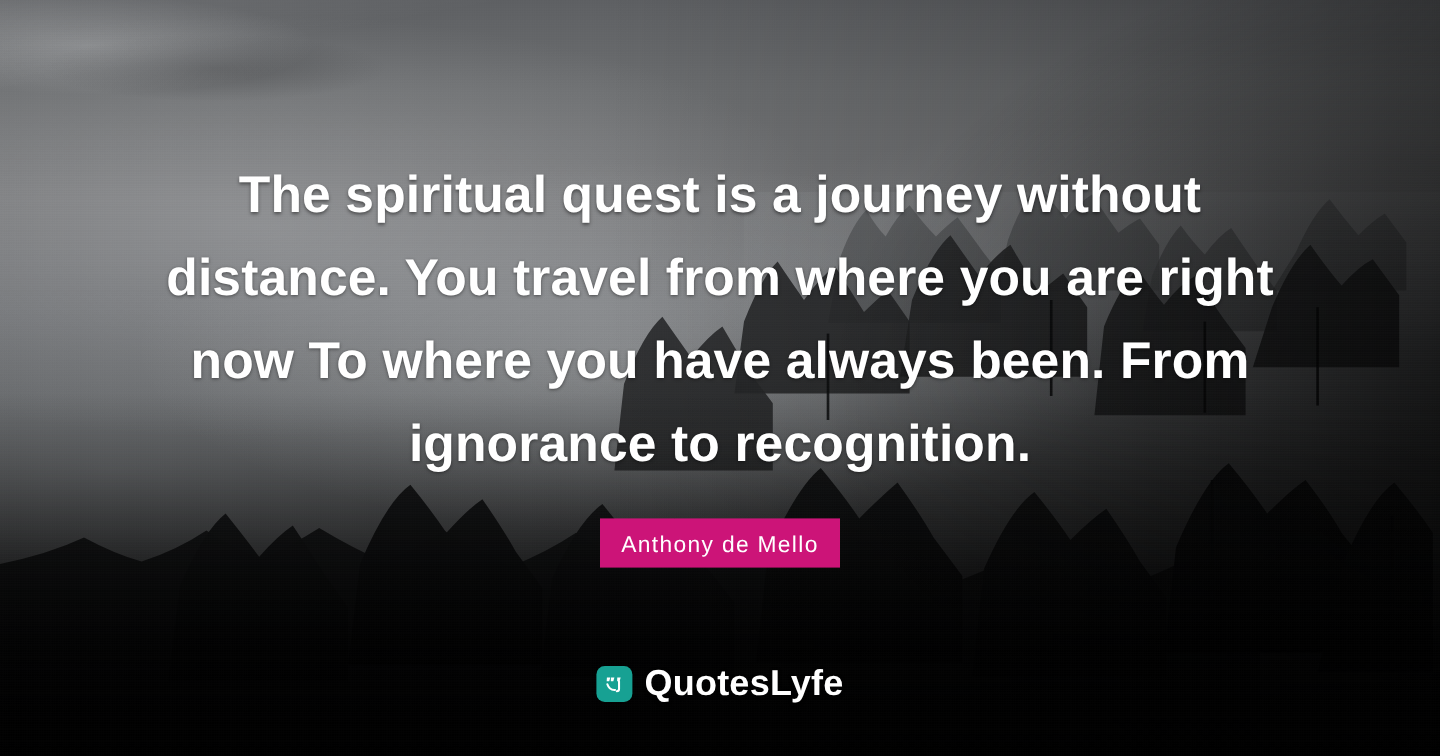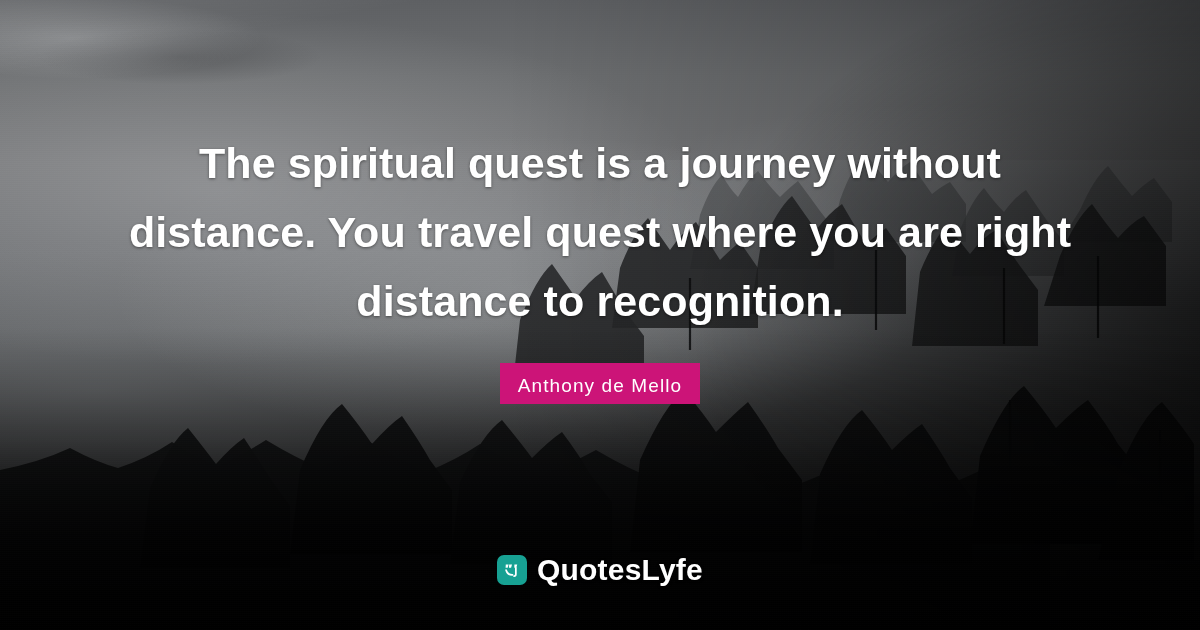--- a/index.html
+++ b/index.html
@@ -205,22 +205,23 @@
   </svg>
 
   <div class="bg-layer bg-rightdark"></div>
   <div class="bg-layer bg-bottomdark"></div>
   <div class="bg-layer bg-grain"></div>
 
   <div class="content">
 
     <div class="quote-block">
       <div class="quote-line">The spiritual quest is a journey without</div>
-      <div class="quote-line">distance. You travel quest where you are right</div>
-      <div class="quote-line">distance to recognition.</div>
+      <div class="quote-line">distance. You travel from where you are right</div>
+      <div class="quote-line">now To where you have always been. From</div>
+      <div class="quote-line">ignorance to recognition.</div>
 
       <div style="text-align:center;">
         <span class="author-badge">Anthony de Mello</span>
       </div>
     </div>
 
     <div class="brand">
       <span class="brand-mark">
         <svg width="22" height="22" viewBox="0 0 24 24" aria-hidden="true">
 

